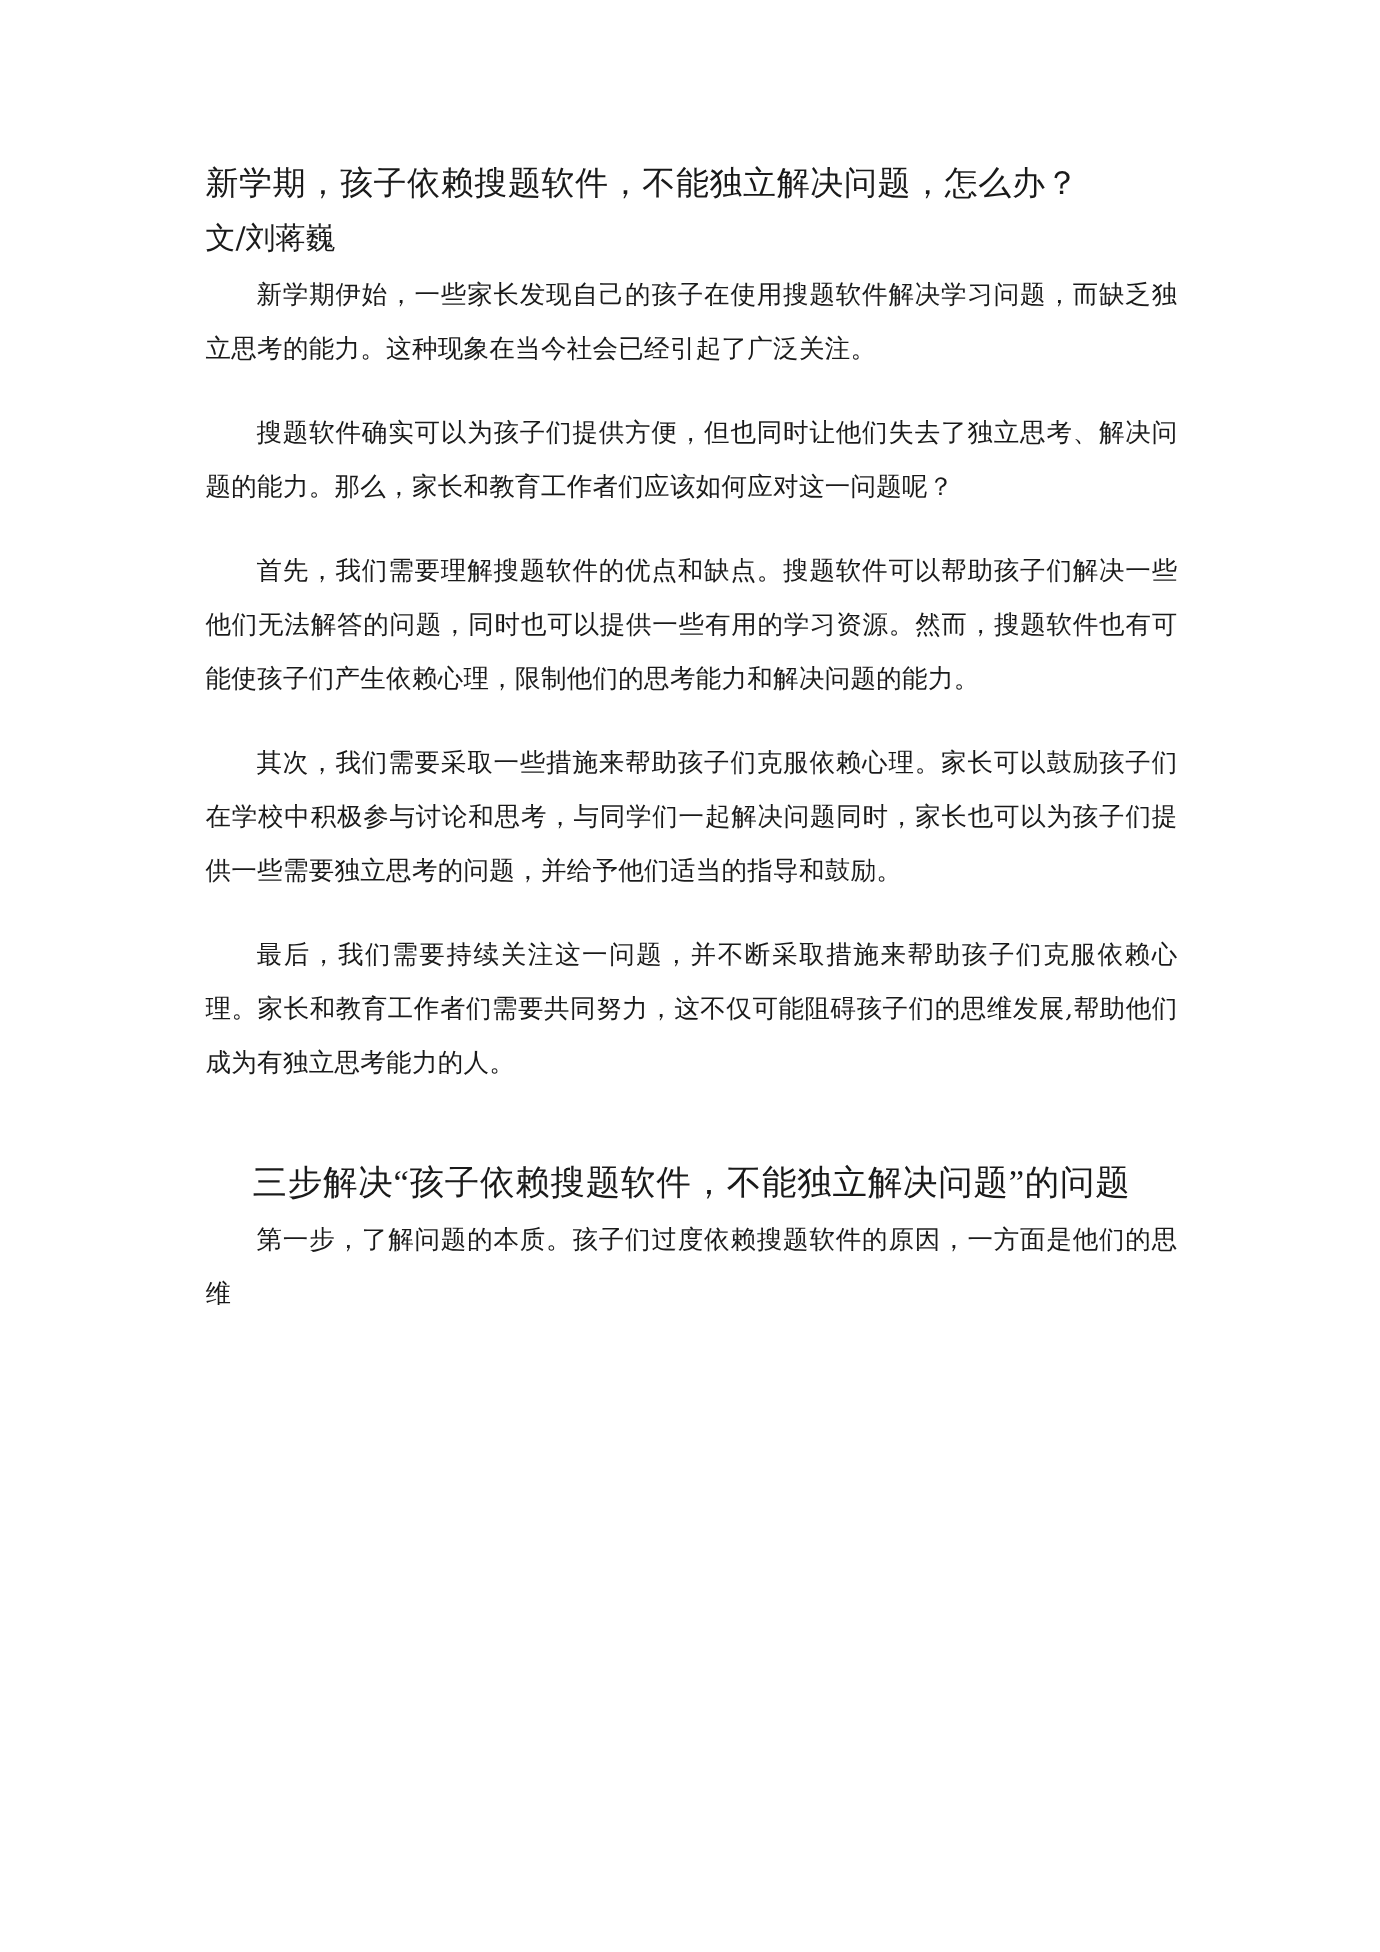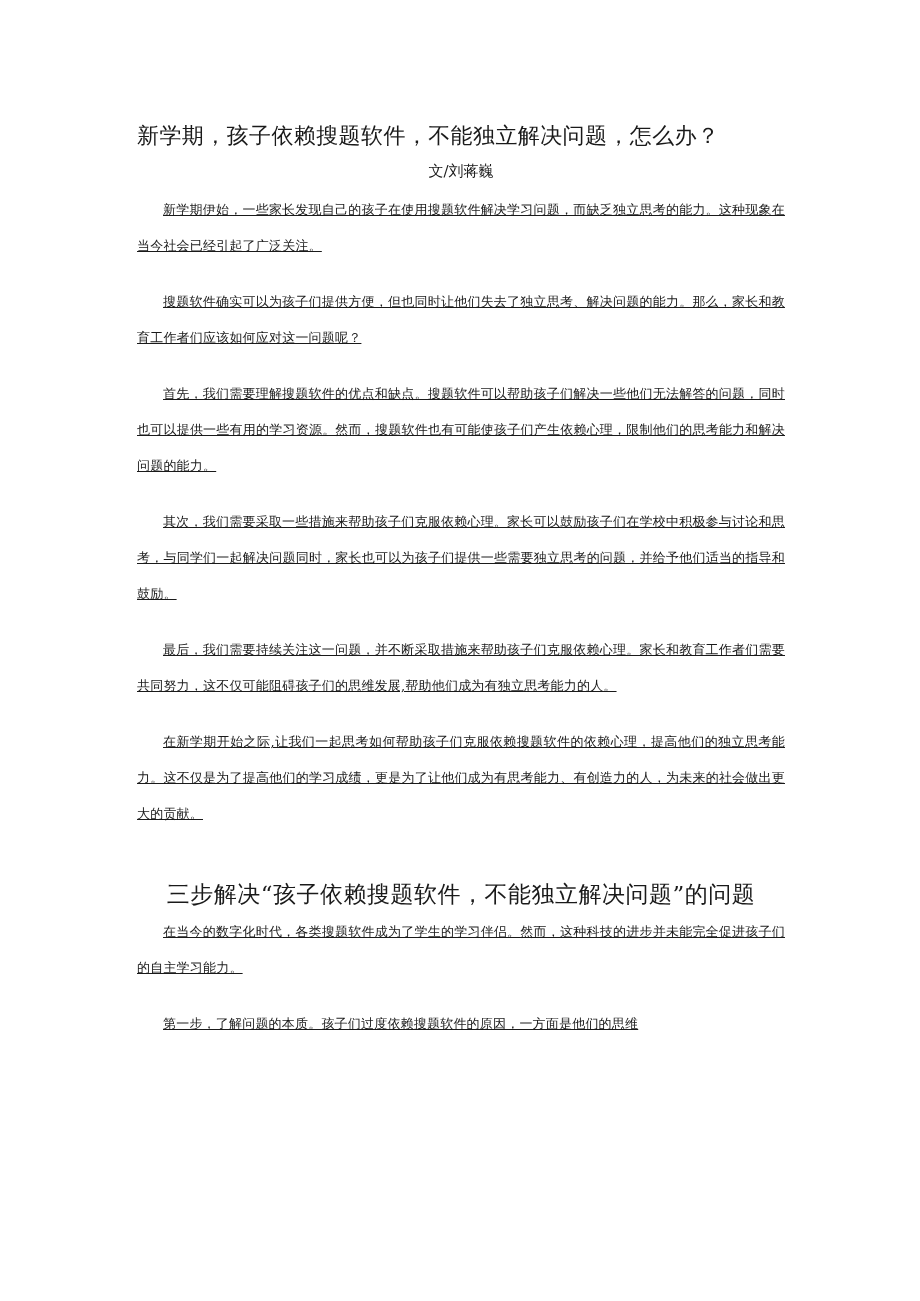--- a/index.html
+++ b/index.html
@@ -11,78 +11,75 @@
       width: 920px;
       height: 1301px;
       position: relative;
       overflow: hidden;
       font-family: "DejaVu Serif", "Liberation Serif", serif;
       color: #1a1a1a;
     }
     .page {
       position: absolute;
       left: 137px;
-      top: 120px;
+      top: 107px;
       width: 648px;
     }
     .title {
       font-size: 22px;
       line-height: 32px;
       margin: 0;
       font-weight: normal;
       letter-spacing: 0.4px;
       white-space: nowrap;
     }
     .byline {
-      text-align: center;
-      font-size: 15px;
+      font-size: 20px;
       line-height: 30px;
       margin: 4px 0 6px 0;
     }
     .para {
-      font-size: 13px;
+      font-size: 17px;
       line-height: 36px;
       margin: 0 0 0 0;
       text-indent: 2em;
       text-align: justify;
       letter-spacing: 0.2px;
       word-break: break-all;
-      text-decoration: underline;
     }
     .para + .para {
       margin-top: 20px;
     }
     .section2 {
       margin-top: 44px;
     }
     .heading2 {
       text-align: center;
       font-size: 23px;
       line-height: 36px;
       margin: 0 0 2px 0;
       font-weight: normal;
       letter-spacing: 0.5px;
       white-space: nowrap;
+      font-family: Liberation Serif, serif;
     }
   </style>
 </head>
 <body>
 
 <div class="page">
 
   <section>
     <h1 class="title">新学期，孩子依赖搜题软件，不能独立解决问题，怎么办？</h1>
     <div class="byline">文/刘蒋巍</div>
     <p class="para">新学期伊始，一些家长发现自己的孩子在使用搜题软件解决学习问题，而缺乏独立思考的能力。这种现象在当今社会已经引起了广泛关注。</p>
     <p class="para">搜题软件确实可以为孩子们提供方便，但也同时让他们失去了独立思考、解决问题的能力。那么，家长和教育工作者们应该如何应对这一问题呢？</p>
     <p class="para">首先，我们需要理解搜题软件的优点和缺点。搜题软件可以帮助孩子们解决一些他们无法解答的问题，同时也可以提供一些有用的学习资源。然而，搜题软件也有可能使孩子们产生依赖心理，限制他们的思考能力和解决问题的能力。</p>
     <p class="para">其次，我们需要采取一些措施来帮助孩子们克服依赖心理。家长可以鼓励孩子们在学校中积极参与讨论和思考，与同学们一起解决问题同时，家长也可以为孩子们提供一些需要独立思考的问题，并给予他们适当的指导和鼓励。</p>
     <p class="para">最后，我们需要持续关注这一问题，并不断采取措施来帮助孩子们克服依赖心理。家长和教育工作者们需要共同努力，这不仅可能阻碍孩子们的思维发展,帮助他们成为有独立思考能力的人。</p>
-    <p class="para">在新学期开始之际,让我们一起思考如何帮助孩子们克服依赖搜题软件的依赖心理，提高他们的独立思考能力。这不仅是为了提高他们的学习成绩，更是为了让他们成为有思考能力、有创造力的人，为未来的社会做出更大的贡献。</p>
   </section>
 
   <section class="section2">
     <h2 class="heading2">三步解决“孩子依赖搜题软件，不能独立解决问题”的问题</h2>
-    <p class="para">在当今的数字化时代，各类搜题软件成为了学生的学习伴侣。然而，这种科技的进步并未能完全促进孩子们的自主学习能力。</p>
     <p class="para">第一步，了解问题的本质。孩子们过度依赖搜题软件的原因，一方面是他们的思维</p>
   </section>
 
 </div>
 
 </body></html>

